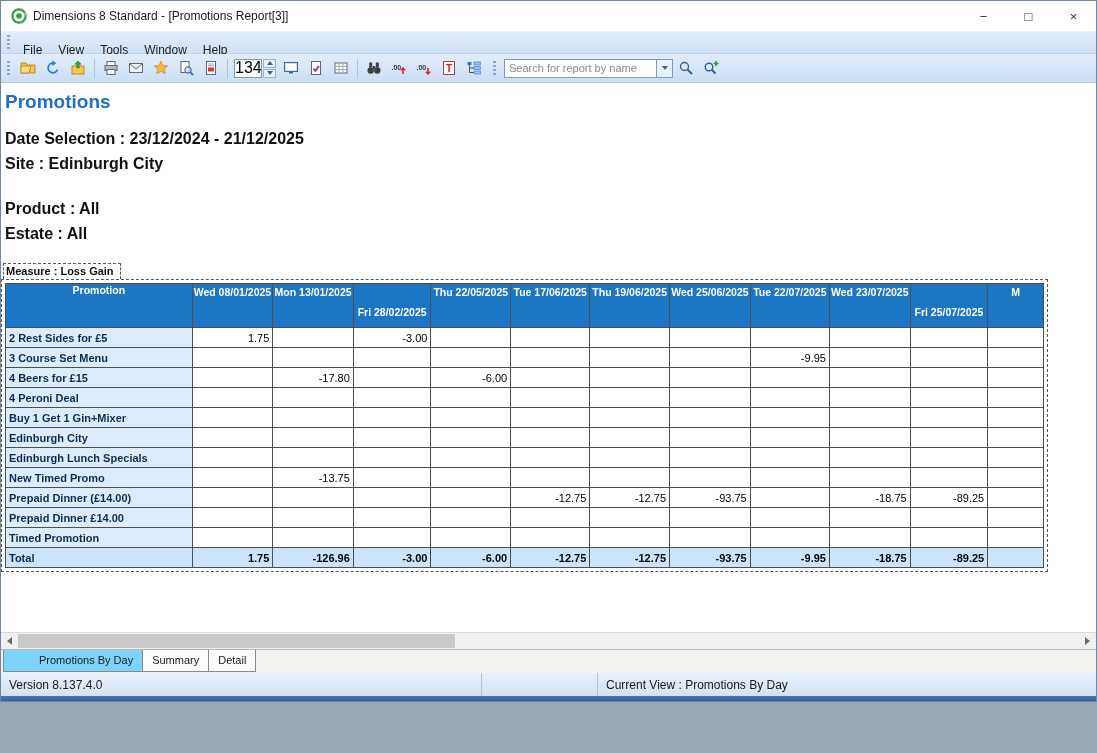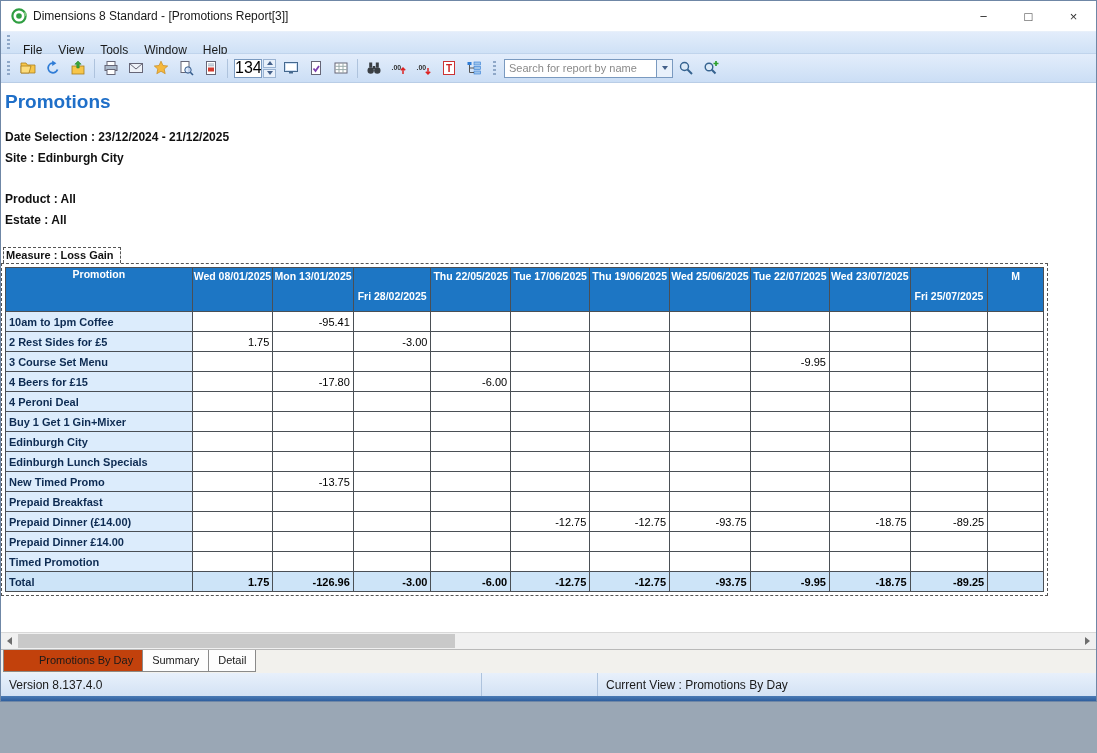--- a/index.html
+++ b/index.html
@@ -49,21 +49,21 @@
   .searchcombo{ display:flex; align-items:center; margin-left:2px; }
   .searchinput{ width:152px; height:19px; border:1px solid #7a9ac0; border-right:none;
     font-size:11px; padding:0 4px; color:#444; font-family:"Liberation Sans",sans-serif; }
   .searchinput::placeholder{ color:#8a8a8a; }
   .combodrop{ width:17px; height:19px; border:1px solid #7a9ac0; background:#e9f1fb;
     display:flex; align-items:center; justify-content:center; }
 
   
   .report{ flex:1 1 auto; background:#fff; overflow:hidden; position:relative; }
   .report-title{ margin:8px 0 0 4px; font-size:19px; font-weight:bold; color:var(--title-blue,#1f6fc8); }
-  .meta{ font-size:12px; font-weight:bold; color:#111; margin-left:4px; }
+  .meta{ font-size:16px; font-weight:bold; color:#111; margin-left:4px; }
   .m1{ margin-top:17px; } .m2{ margin-top:7px; } .m3{ margin-top:27px; } .m4{ margin-top:7px; }
   .measure-box{ display:inline-block; margin:20px 0 0 2px; padding:1px 6px 2px 2px;
     border:1px dashed #555; border-bottom:none; font-size:11px; font-weight:bold; color:#111; }
   .marquee{ width:1047px; border:1px dashed #555; padding:3px; overflow:hidden; }
 
   
   table.rpt{ border-collapse:collapse; table-layout:fixed; font-size:11px;border-radius:21px; }
   table.rpt th, table.rpt td{ border:1px solid #4a4f55; overflow:hidden; white-space:nowrap; }
   table.rpt th{ background:var(--header-bg,#1d76c4); color:#fff; font-weight:bold;
     height:44px; vertical-align:top; position:relative; font-size:10.5px; }
@@ -87,21 +87,21 @@
   .tri-right{ width:0; height:0; border-top:4px solid transparent; border-bottom:4px solid transparent;
     border-left:5px solid #6e6e6e; }
   .strack{ flex:1; position:relative; }
   .sthumb{ position:absolute; left:0; top:1px; bottom:1px; width:437px; background:#c9c9c9; }
 
   
   .tabsbar{ height:24px; flex:0 0 24px; background:#f2f1ed; display:flex; align-items:flex-start;
     padding-left:2px; border-top:1px solid #b9b9b9; }
   .tab{ font-size:11px; color:#1a1a1a; padding:4px 9px 4px 9px; background:#fdfdfd;
     border:1px solid #8a8a8a; border-top:none; margin-right:-1px; height:22px; }
-  .tab.active{ background:#c2410c;padding-left:35px; }
+  .tab.active{ background:#7dd3fc;padding-left:35px; }
 
   
   .statusbar{ height:23px; flex:0 0 23px; background:linear-gradient(#e8f0fb,#d3e2f4);
     display:flex; align-items:center; font-size:12px; color:#1a1a1a; }
   .seg{ height:100%; display:flex; align-items:center; padding:0 8px;
     border-right:1px solid #aec3dd; }
   .seg1{ width:481px; } .seg2{ width:116px; } .seg3{ flex:1; border-right:none; }
   .bottomstrip{ height:5px; flex:0 0 5px; background:linear-gradient(#4a7bb5,#2f5f9e); }
 </style>
 </head>
@@ -343,34 +343,20 @@
               <th>
                 <span class="hl2">Fri 25/07/2025</span>
               </th>
               <th>
                 <span class="hl1">M</span>
               </th>
             </tr>
           </thead>
           <tbody>
             <tr>
-              <td class="rowlabel">10am to 1pm Coffee</td>
-              <td class="val"></td>
-              <td class="val">-95.41</td>
-              <td class="val"></td>
-              <td class="val"></td>
-              <td class="val"></td>
-              <td class="val"></td>
-              <td class="val"></td>
-              <td class="val"></td>
-              <td class="val"></td>
-              <td class="val"></td>
-              <td class="val"></td>
-            </tr>
-            <tr>
               <td class="rowlabel">2 Rest Sides for £5</td>
               <td class="val">1.75</td>
               <td class="val"></td>
               <td class="val">-3.00</td>
               <td class="val"></td>
               <td class="val"></td>
               <td class="val"></td>
               <td class="val"></td>
               <td class="val"></td>
               <td class="val"></td>
@@ -458,34 +444,20 @@
               <td class="val"></td>
               <td class="val"></td>
               <td class="val"></td>
               <td class="val"></td>
               <td class="val"></td>
             </tr>
             <tr>
               <td class="rowlabel">New Timed Promo</td>
               <td class="val"></td>
               <td class="val">-13.75</td>
-              <td class="val"></td>
-              <td class="val"></td>
-              <td class="val"></td>
-              <td class="val"></td>
-              <td class="val"></td>
-              <td class="val"></td>
-              <td class="val"></td>
-              <td class="val"></td>
-              <td class="val"></td>
-            </tr>
-            <tr>
-              <td class="rowlabel">Prepaid Breakfast</td>
-              <td class="val"></td>
-              <td class="val"></td>
               <td class="val"></td>
               <td class="val"></td>
               <td class="val"></td>
               <td class="val"></td>
               <td class="val"></td>
               <td class="val"></td>
               <td class="val"></td>
               <td class="val"></td>
               <td class="val"></td>
             </tr>

